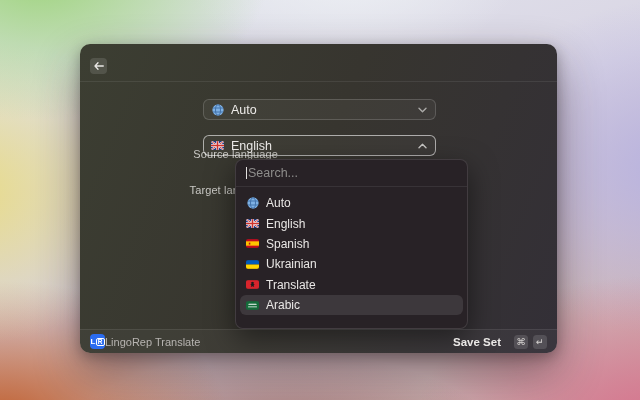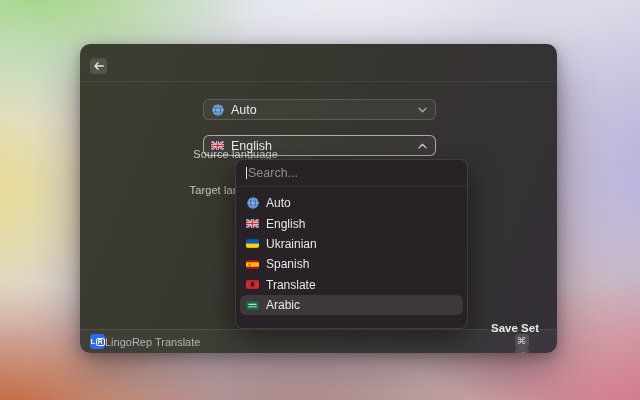--- a/index.html
+++ b/index.html
@@ -97,21 +97,21 @@
     width: 15px; height: 15px; border-radius: 4px; background: #2b6cf0;
     display: flex; align-items: center; justify-content: center;
     font-size: 8px; font-weight: 700; color: #fff; letter-spacing: 0;
   }
   .logo .logo-l { margin-right: 0.5px; }
   .logo .logo-r {
     font-size: 6.5px; border: 0.9px solid #ffffff; border-radius: 2px;
     padding: 0 1px; line-height: 7px; height: 8px; display: inline-flex; align-items: center;
   }
   .app-name { color: #b7b4b1; font-size: 11px; margin-left: 0; flex: 1; }
-  .footer-action { display: flex; align-items: center; cursor: pointer; flex-direction: column; }
+  .footer-action { display: flex; align-items: center; cursor: pointer; }
   .action-label { color: #eae8e6; font-size: 11.5px; font-weight: 600; margin-right: 8px; }
   .key-badge {
     width: 14px; height: 14px; border-radius: 3.5px; background: rgba(255,255,255,0.13);
     color: #d4d1cf; font-size: 9.5px; display: flex; align-items: center; justify-content: center;
     margin-left: 5px; font-family: "DejaVu Sans", sans-serif;
   }
 </style>
 </head>
 <body>
 
@@ -196,35 +196,35 @@
                 <rect y="14" width="60" height="12" fill="#fff"></rect>
                 <rect x="26.5" width="7" height="40" fill="#d0342c"></rect>
                 <rect y="16.5" width="60" height="7" fill="#d0342c"></rect>
               </svg>
             </span>
             <span class="opt-label">English</span>
           </div>
           <div class="dd-item">
             <span class="icon-12">
               <svg width="13" height="9" viewBox="0 0 60 40">
-                <rect width="60" height="20" fill="#005bbb"></rect>
-                <rect y="20" width="60" height="20" fill="#ffd500"></rect>
-              </svg>
-            </span>
-            <span class="opt-label">Ukrainian</span>
-          </div>
-          <div class="dd-item">
-            <span class="icon-12">
-              <svg width="13" height="9" viewBox="0 0 60 40">
                 <rect width="60" height="40" fill="#c60b1e"></rect>
                 <rect y="10" width="60" height="20" fill="#ffc400"></rect>
                 <rect x="13" y="16" width="7" height="9" fill="#ad1519"></rect>
               </svg>
             </span>
             <span class="opt-label">Spanish</span>
+          </div>
+          <div class="dd-item">
+            <span class="icon-12">
+              <svg width="13" height="9" viewBox="0 0 60 40">
+                <rect width="60" height="20" fill="#005bbb"></rect>
+                <rect y="20" width="60" height="20" fill="#ffd500"></rect>
+              </svg>
+            </span>
+            <span class="opt-label">Ukrainian</span>
           </div>
           <div class="dd-item">
             <span class="icon-12">
               <svg width="13" height="9" viewBox="0 0 60 40">
                 <rect width="60" height="40" fill="#d8242c"></rect>
                 <path d="M30,7 L38,12 L34,17 L40,21 L35,25 L38,31 L30,28 L22,31 L25,25 L20,21 L26,17 L22,12 Z" fill="#1c1c1c"></path>
               </svg>
             </span>
             <span class="opt-label">Translate</span>
           </div>

